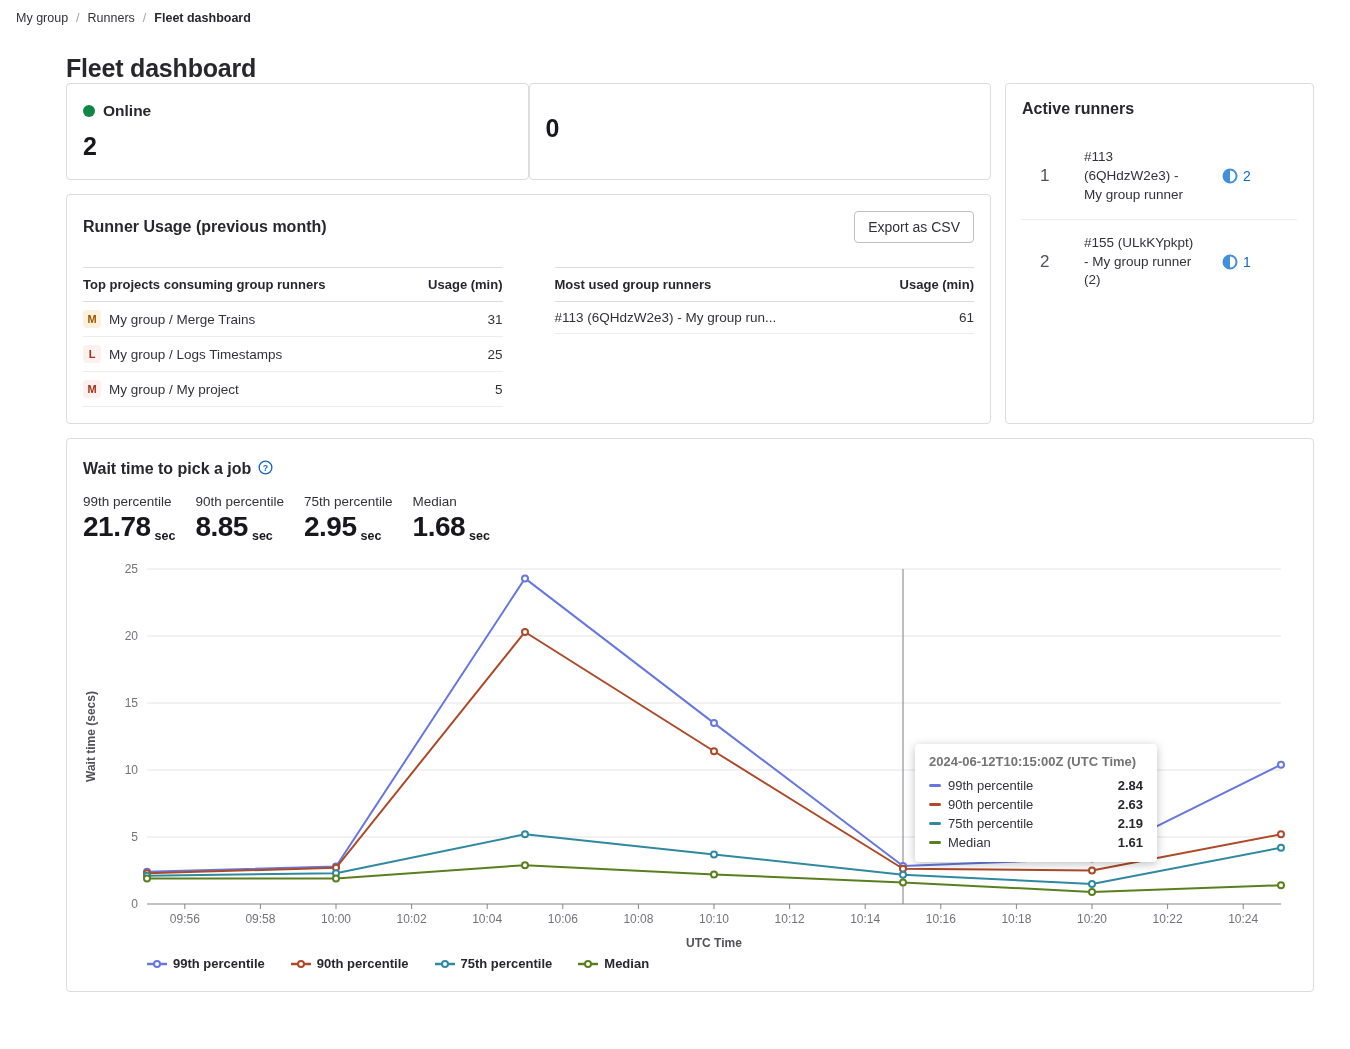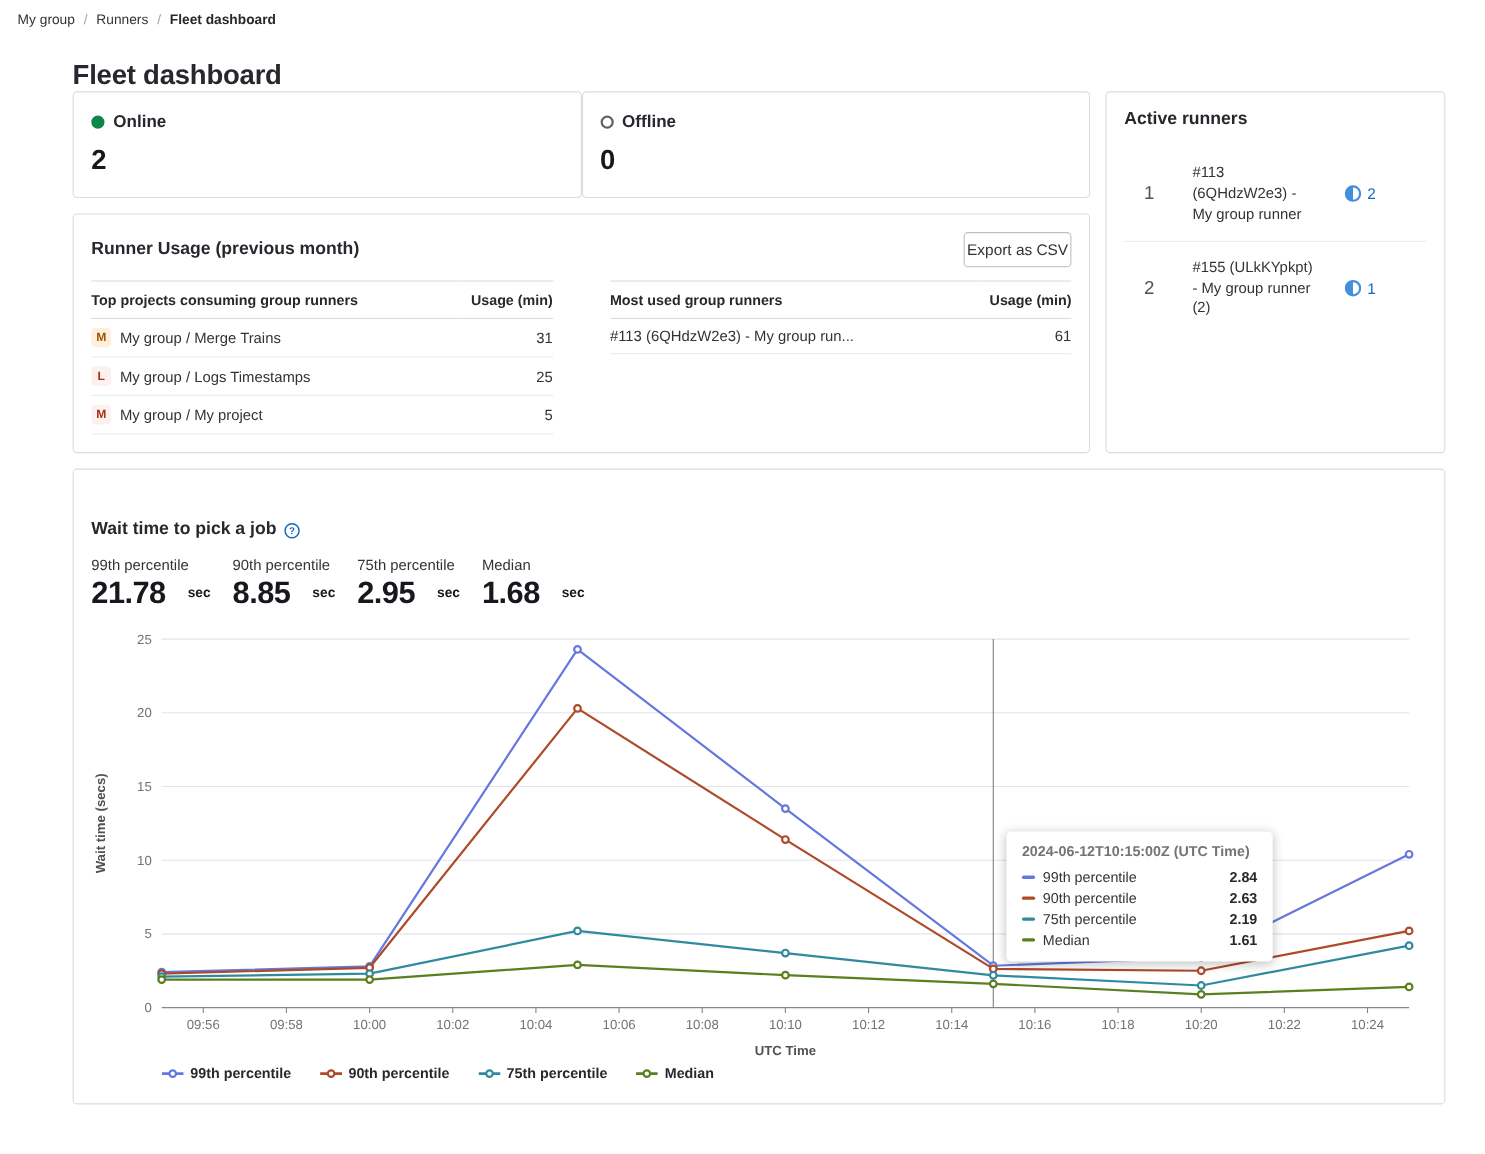--- a/index.html
+++ b/index.html
@@ -14,41 +14,41 @@
 
   .container { padding:0 36px 24px 66px; width:1350px; }
 
   .page-header { display:flex; justify-content:space-between; align-items:center; margin-top:18px; }
   h1.page-title { margin:0; font-size:25px; font-weight:600; color:#28272d; letter-spacing:-0.2px; }
   .header-actions { display:flex; align-items:center; gap:16px; }
   .link { color:#1068bf; font-size:14.5px; }
   .btn-primary { background:#1f75cb; border:1px solid #1f75cb; color:#fff; border-radius:4px;
     padding:8px 12px; font-size:14px; cursor:pointer; font-family:inherit; }
   .btn-secondary { background:#fff; border:1px solid #bfbfc3; color:#333238; border-radius:4px;
-    padding:7px 2px; font-size:14px; cursor:pointer; font-family:inherit;text-align:right; }
+    padding:7px 13px; font-size:14px; cursor:pointer; font-family:inherit;text-align:right; }
 
   .description { margin:22px 0 16px; font-size:14.5px; }
 
   .card { background:#fff; border:1px solid #dcdcde; border-radius:4px; }
 
   .dashboard-grid { display:flex; gap:14px; align-items:stretch; }
   .left-col { flex:1 1 auto; display:flex; flex-direction:column; gap:14px; min-width:0; }
   .right-col { flex:0 0 309px; }
 
   .status-row { display:flex; gap:0; }
   .status-card { flex:1; padding:18px 16px; }
   .status-label-row { display:flex; align-items:center; gap:8px; font-weight:600; font-size:15.5px; color:#28272d; }
   .dot-online { width:12px; height:12px; border-radius:50%; background:#108548; }
   .dot-offline { width:12px; height:12px; border-radius:50%; border:2px solid #626168; }
   .status-value { margin-top:12px; font-size:25px; font-weight:700; color:#18171d; }
 
   .usage-card { padding:16px; flex:1; }
   .usage-header { display:flex; justify-content:space-between; align-items:flex-start; }
   .usage-title { font-size:16px; font-weight:600; color:#28272d; padding-top:7px; }
-  .usage-tables { display:flex; gap:52px; margin-top:12px; }
+  .usage-tables { display:flex; gap:52px; margin-top:24px; }
   .usage-table-wrap { flex:1; min-width:0; }
   table.usage-table { width:100%; border-collapse:collapse; font-size:13.5px; }
   table.usage-table th { text-align:left; font-weight:600; font-size:13px; color:#28272d;
     padding:9px 0; border-top:1px solid #dcdcde; border-bottom:1px solid #dcdcde; }
   table.usage-table th.num, table.usage-table td.num { text-align:right; }
   table.usage-table td { padding:8px 0; border-bottom:1px solid #ececef; }
   .project-cell { display:flex; align-items:center; gap:8px; }
   .avatar { width:18px; height:18px; border-radius:4px; display:inline-flex; align-items:center;
     justify-content:center; font-size:11px; font-weight:700; flex:0 0 auto; }
   .truncate { white-space:nowrap; overflow:hidden; text-overflow:ellipsis; }
@@ -59,27 +59,27 @@
   .ar-head, .ar-row { display:grid; grid-template-columns:62px 122px 1fr; align-items:center; }
   .ar-head { font-weight:600; font-size:14px; color:#28272d; border-bottom:1px solid #dcdcde; padding:8px 0 12px; }
   .ar-head .jobs-h, .ar-jobs { padding-left:16px; }
   .ar-row { padding:14px 0; border-bottom:1px solid #ececef; }
   .ar-row:last-child { border-bottom:none; }
   .ar-index { font-size:17px; color:#535158; padding-left:18px; }
   .ar-name { font-size:13.5px; line-height:1.4; padding-right:10px; }
   .ar-jobs { display:flex; align-items:center; gap:5px; color:#1068bf; font-size:14px; }
 
   .wait-card { margin-top:14px; padding:16px 16px 20px; }
-  .wait-title-row { display:flex; align-items:flex-end; gap:7px; padding-top:5px;margin-top:24px; }
+  .wait-title-row { display:flex; align-items:flex-start; gap:7px; padding-top:5px; }
   .wait-title { font-size:16px; font-weight:600; color:#28272d; }
   .help-icon { display:inline-flex; cursor:pointer; }
 
   .stats-row { display:flex; gap:20px; margin:16px 0 6px; }
   .stat-label { font-size:13.5px; color:#333238; margin-bottom:2px; }
-  .stat-value-row { display:flex; align-items:center; gap:20px; }
+  .stat-value-row { display:flex; align-items:flex-end; gap:4px; }
   .stat-value { font-size:28px; font-weight:700; color:#18171d; letter-spacing:-0.5px; }
   .stat-unit { font-size:12.5px; font-weight:600; color:#18171d; }
 
   .chart-wrap { position:relative; margin-top:4px; }
   svg.wait-chart { display:block; }
 
   .chart-legend { display:flex; gap:26px; margin:2px 0 0 64px; align-items:center; }
   .legend-item { display:flex; align-items:center; gap:6px; cursor:pointer; }
   .legend-label { font-size:13px; font-weight:700; color:#28272d; }
 
@@ -114,24 +114,20 @@
 
       <div class="status-row">
         <div class="card status-card">
           <div class="status-label-row">
             <span class="dot-online"></span>
             <span>Online</span>
           </div>
           <div class="status-value">2</div>
         </div>
         <div class="card status-card">
-          <div class="status-label-row">
-            <span class="dot-offline"></span>
-            <span>Offline</span>
-          </div>
           <div class="status-value">0</div>
         </div>
       </div>
 
       <div class="card usage-card">
         <div class="usage-header">
           <div class="usage-title">Runner Usage (previous month)</div>
           <button class="btn-secondary">Export as CSV</button>
         </div>
         <div class="usage-tables">

